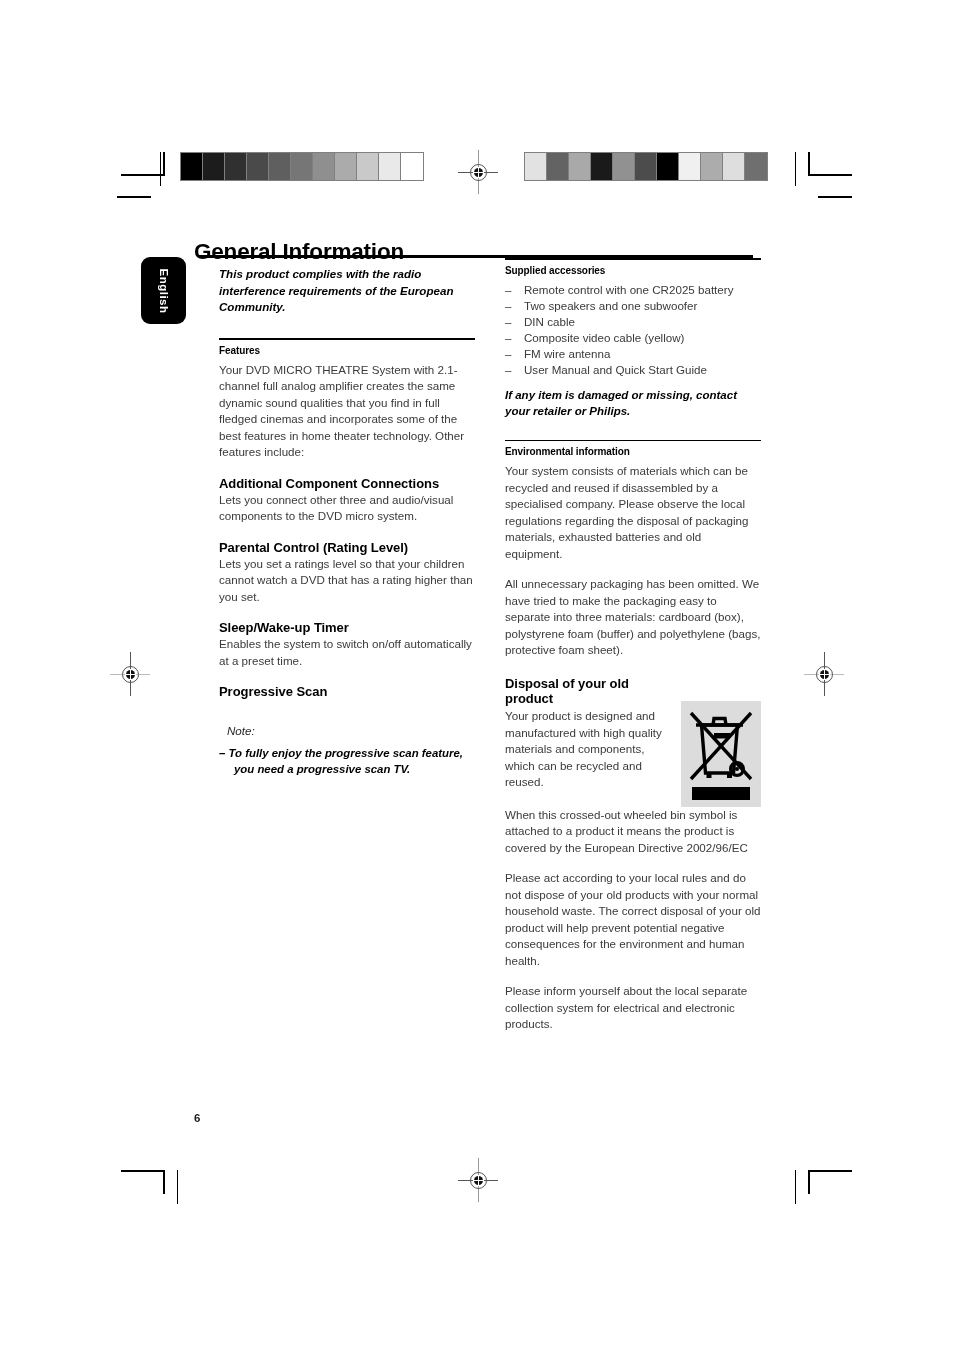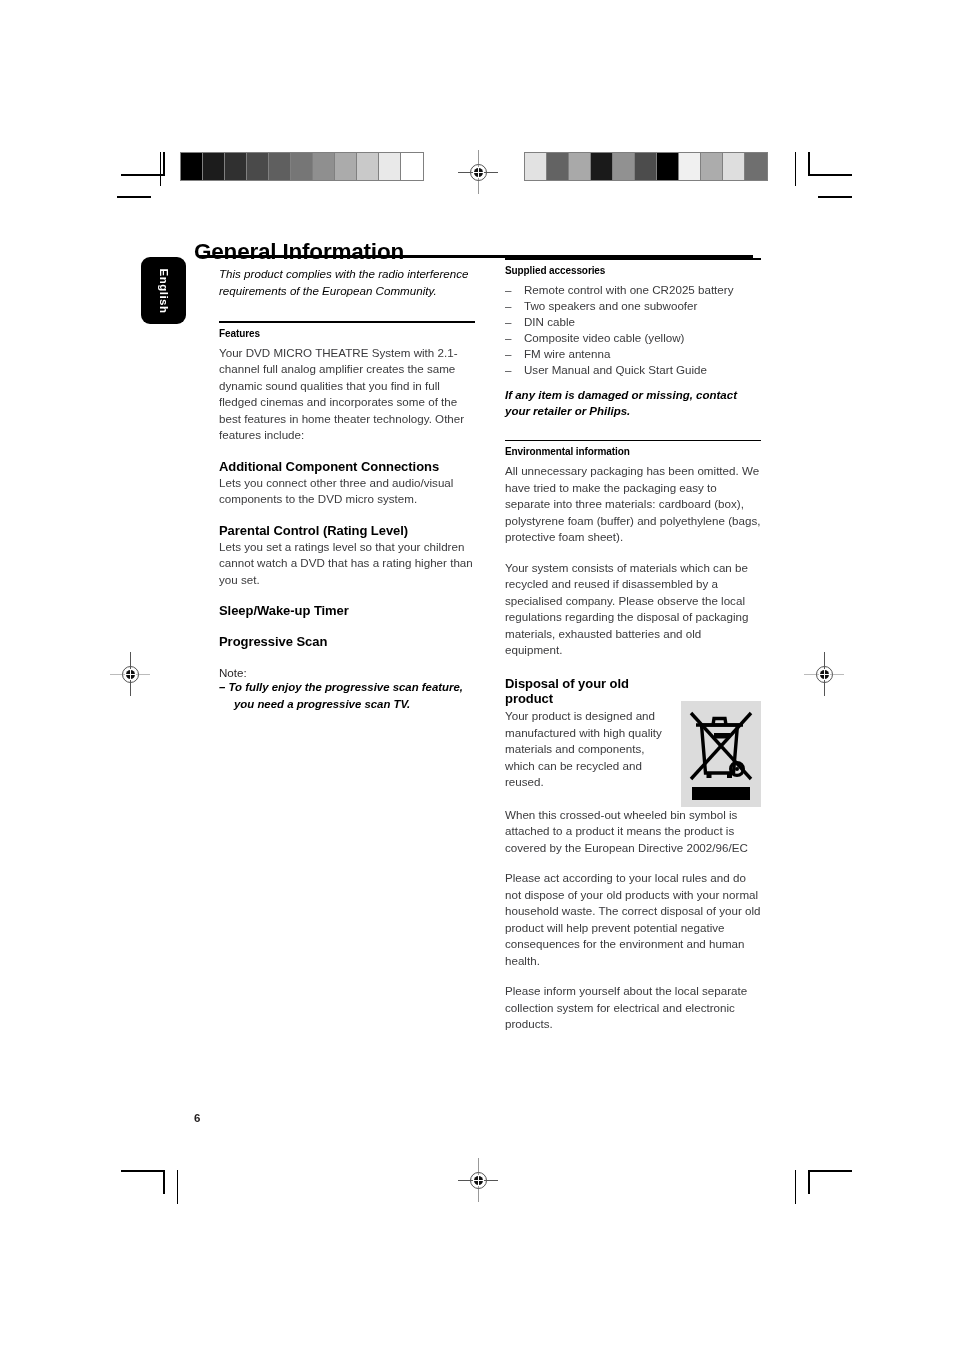--- a/index.html
+++ b/index.html
@@ -84,21 +84,21 @@
     left: 199px; top: 255px;
     width: 554px; height: 2.6px;
     background: #000;
   }
 
   .col { position: absolute; width: 256px; }
   .col-left { left: 219px; top: 266px; }
   .col-right { left: 505px; top: 258px; }
 
   .intro-bold {
-    font-weight: normal;
+    font-weight: bold;
     font-style: italic;
     font-size: 11.6px;
     line-height: 16.7px;
     color: #000;
     margin: 0 0 0 0;
   }
 
   .sec-rule {
     height: 1.6px;
     background: #000;
@@ -128,22 +128,23 @@
     margin: 0;
     color: #3a3a3c;
     letter-spacing: 0.01px;
   }
   p.body + p.body { margin-top: 14px; }
 
   .gap-sub { height: 15px; }
 
   .note-label {
     font-size: 11.6px;
+    font-style: italic;
     color: #231f20;
-    margin: 0;
+    margin: 8px;
   }
   .note-item {
     font-size: 11.4px;
     font-style: italic;
     font-weight: bold;
     line-height: 16.4px;
     color: #000;
     margin: 0;
     padding-left: 15px;
     text-indent: -15px;
@@ -298,20 +299,21 @@
     <div class="gap-sub"></div>
     <h3 class="sub-head">Additional Component Connections</h3>
     <p class="body">Lets you connect other three and audio/visual components to the DVD micro system.</p>
 
     <div class="gap-sub"></div>
     <h3 class="sub-head">Parental Control (Rating Level)</h3>
     <p class="body">Lets you set a ratings level so that your children cannot watch a DVD that has a rating higher than you set.</p>
 
     <div class="gap-sub"></div>
     <h3 class="sub-head">Sleep/Wake-up Timer</h3>
+    <p class="body">Enables the system to switch on/off automatically at a preset time.</p>
 
     <div class="gap-sub"></div>
     <h3 class="sub-head">Progressive Scan</h3>
 
     <div style="height:16px;"></div>
     <p class="note-label">Note:</p>
     <p class="note-item">–  To fully enjoy the progressive scan feature, you need a progressive scan TV.</p>
 
   </div>
 
@@ -328,22 +330,22 @@
       <li><span class="dash">–</span><span>FM wire antenna</span></li>
       <li><span class="dash">–</span><span>User Manual and Quick Start Guide</span></li>
     </ul>
 
     <p class="emph-bold">If any item is damaged or missing, contact your retailer or Philips.</p>
 
     <div style="height:20px;"></div>
 
     <div class="sec-rule"></div>
     <h2 class="sec-head">Environmental information</h2>
+    <p class="body">Your system consists of materials which can be recycled and reused if disassembled by a specialised company. Please observe the local regulations regarding the disposal of packaging materials, exhausted batteries and old equipment.</p>
     <p class="body">All unnecessary packaging has been omitted. We have tried to make the packaging easy to separate into three materials: cardboard (box), polystyrene foam (buffer) and polyethylene (bags, protective foam sheet).</p>
-    <p class="body">Your system consists of materials which can be recycled and reused if disassembled by a specialised company. Please observe the local regulations regarding the disposal of packaging materials, exhausted batteries and old equipment.</p>
 
     <div style="height:17px;"></div>
 
     <div class="disposal-wrap">
 
       <div class="weee">
         <svg viewBox="0 0 80 106" xmlns="http://www.w3.org/2000/svg" aria-hidden="true">
           <rect x="0" y="0" width="80" height="106" fill="#dcdcdc"></rect>
 
           <g fill="none" stroke="#000" stroke-width="3.4">

